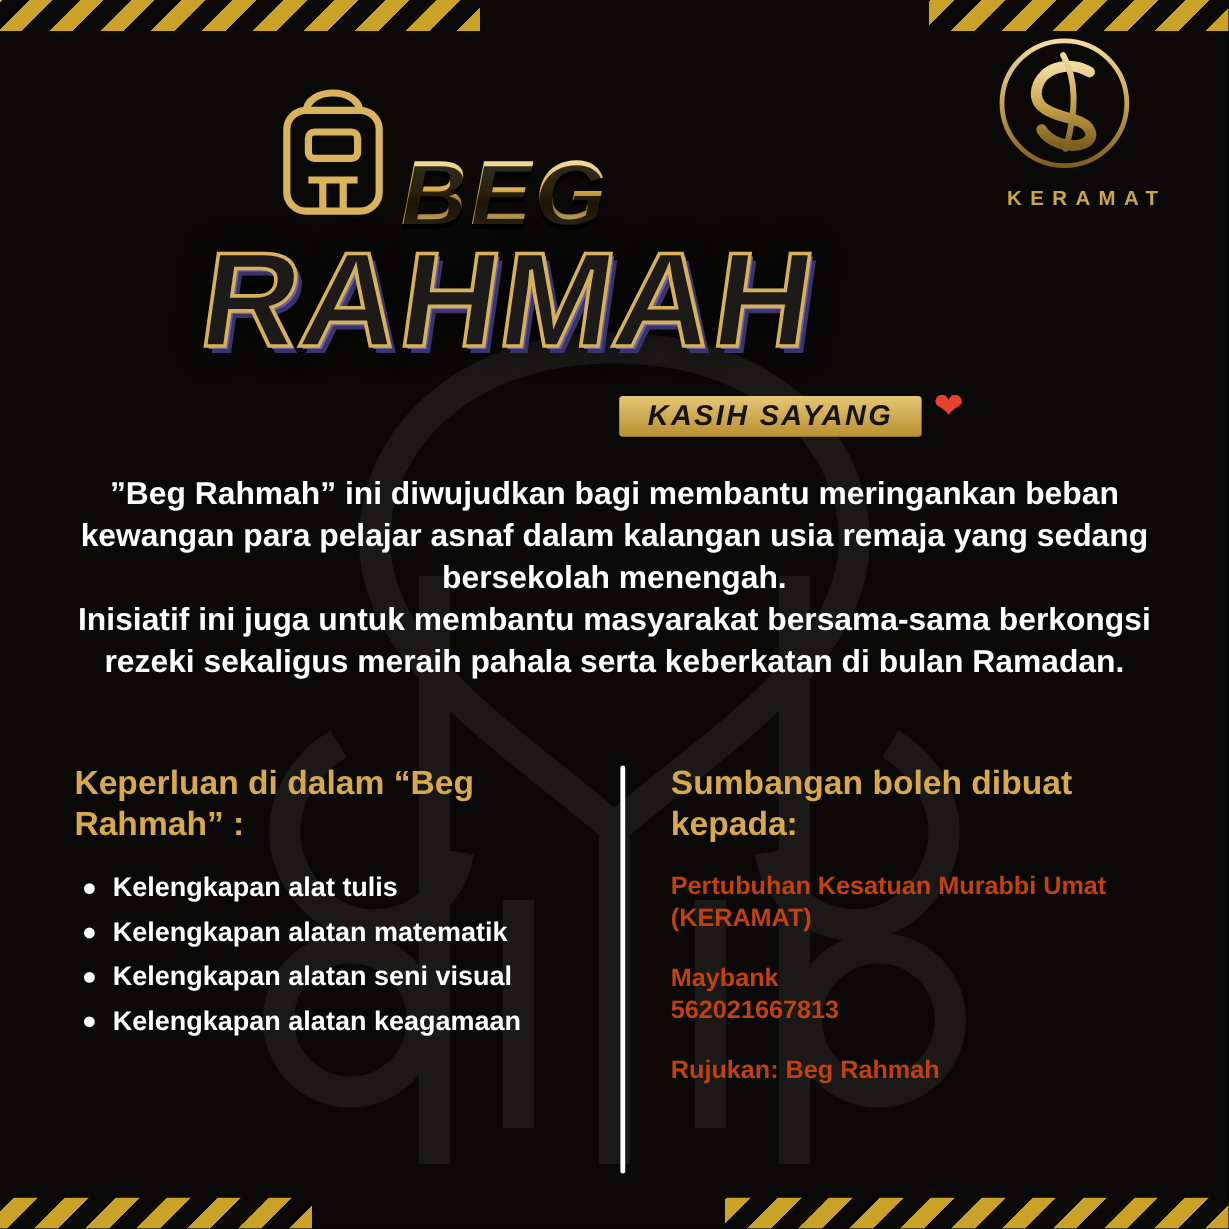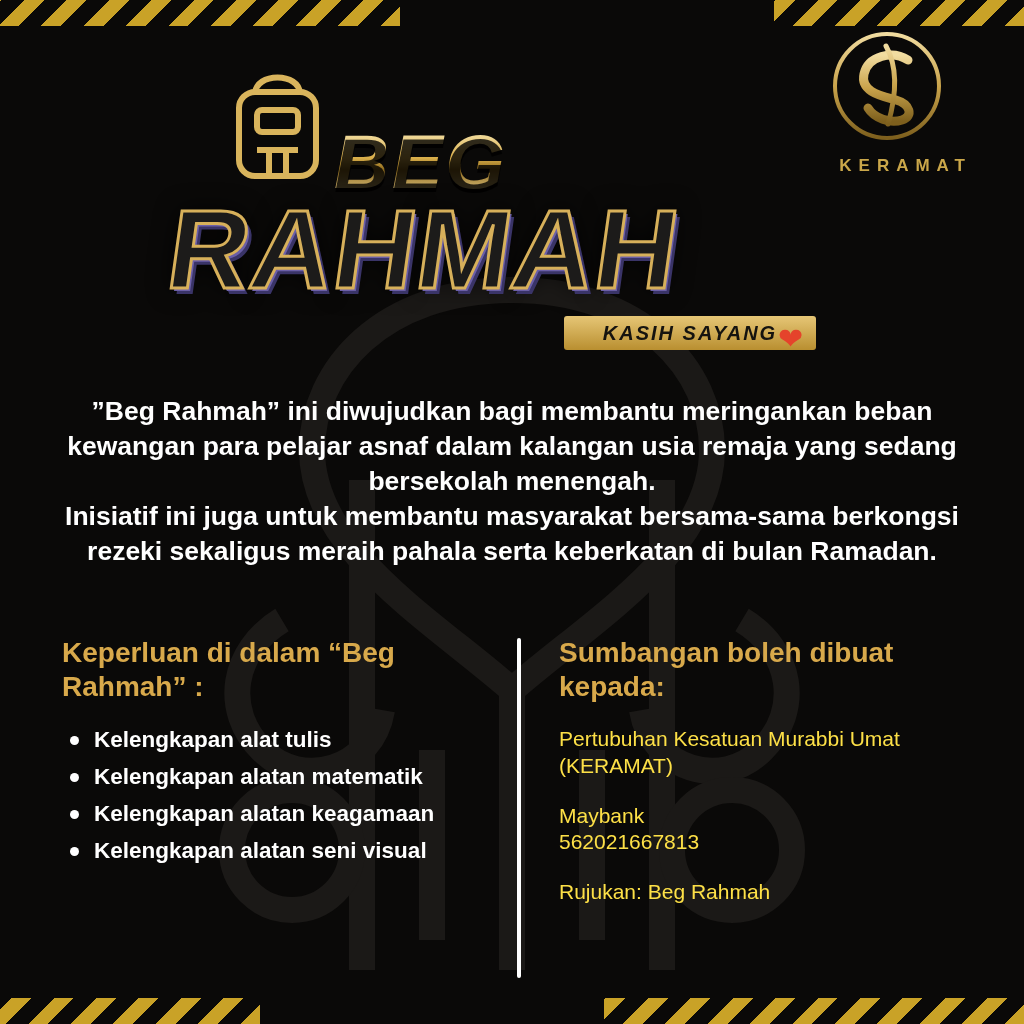--- a/index.html
+++ b/index.html
@@ -111,34 +111,33 @@
     color: #1c1b1a;
     -webkit-text-stroke: 3px #d7b05a;
     text-shadow:
        3px 3px 0 #6b5fa8,
        6px 6px 0 #3a3468,
        0 0 24px rgba(0,0,0,.9);
   }
   .tagline {
     position: absolute;
     left: 516px;
-    top: 270px;
+    top: 284px;
     width: 252px;
     height: 34px;
     background: linear-gradient(180deg, #e6c676, #b98f30);
     border-radius: 3px;
     color: #15130f;
-    font-size: 20px;
+    font-size: 24px;
     font-weight: bold;
     font-style: italic;
     letter-spacing: 2px;
     display: flex;
     align-items: center;
     justify-content: center;
-    margin-left: 48px;
   }
   .heart {
     position: absolute;
     left: 778px;
     top: 278px;
     font-size: 30px;
     color: #e5432b;
     line-height: 1;
   }
 
@@ -200,23 +199,23 @@
     content: "";
     position: absolute;
     left: 8px;
     top: 10px;
     width: 9px;
     height: 9px;
     background: #ffffff;
     border-radius: 50%;
   }
   .donate-block {
-    color: #fde047;
+    color: #c2410c;
     font-size: 21px;
-    font-weight: normal;
+    font-weight: bold;
     line-height: 1.25;
   }
   .donate-block .gap { height: 24px; }
 </style>
 </head>
 <body>
 
 <div id="poster">
 
   <svg class="watermark" viewBox="0 0 760 830">
@@ -286,22 +285,22 @@
     <p>Inisiatif ini juga untuk membantu masyarakat bersama-sama berkongsi rezeki sekaligus meraih pahala serta keberkatan di bulan Ramadan.</p>
   </div>
 
   <div class="columns">
 
     <div class="col-left">
       <div class="col-head">Keperluan di dalam “Beg Rahmah”  :</div>
       <ul class="needs">
         <li>Kelengkapan alat tulis</li>
         <li>Kelengkapan alatan matematik</li>
+        <li>Kelengkapan alatan seni visual</li>
         <li>Kelengkapan alatan keagamaan</li>
-        <li>Kelengkapan alatan seni visual</li>
       </ul>
     </div>
 
     <div class="divider"></div>
 
     <div class="col-right">
       <div class="col-head">Sumbangan boleh dibuat kepada:</div>
       <div class="donate-block">
         <div>Pertubuhan Kesatuan Murabbi Umat (KERAMAT)</div>
         <div class="gap"></div>

